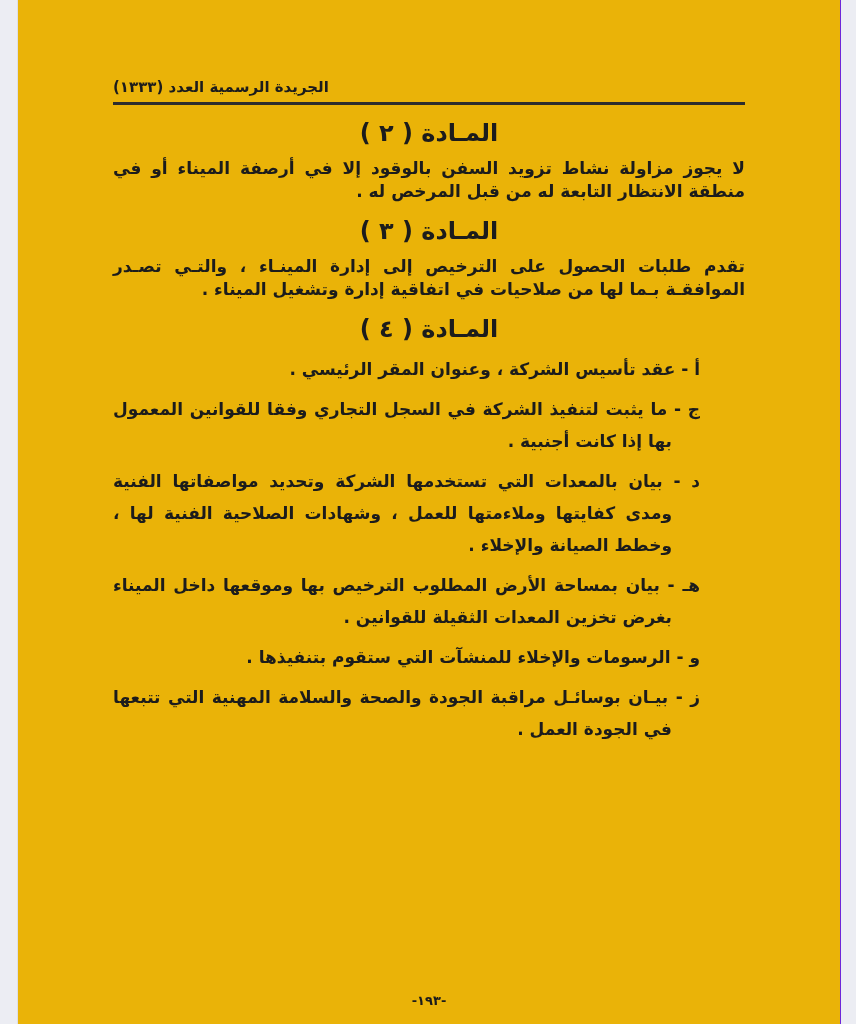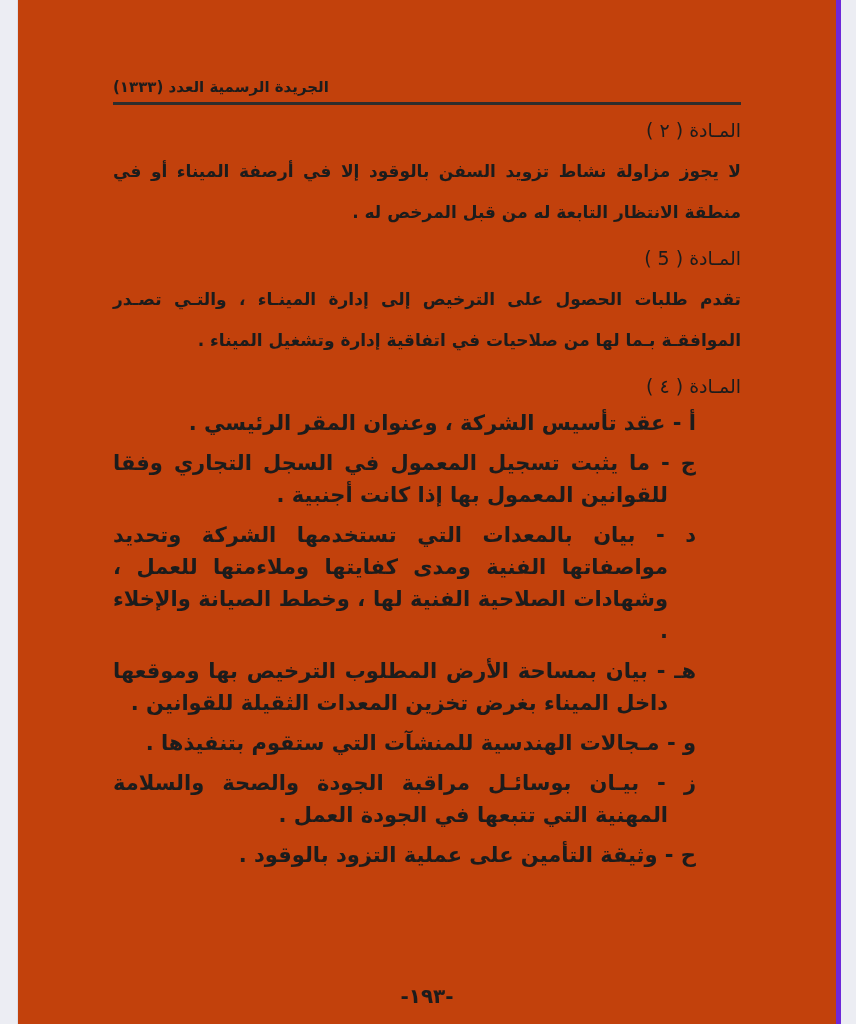--- a/index.html
+++ b/index.html
@@ -11,100 +11,99 @@
   }
   .scan {
     position: relative;
     width: 856px; height: 1024px;
     background: #ecedf3;
   }
   .page {
     position: absolute;
     top: 0; bottom: 0;
     left: 17px; right: 15px;
-    background: #c2410c;
+    background: #eab308;
     border-left: 1px solid #dddfe7;
-    border-right: 5px solid #6d28d9;
+    border-right: 1px solid #6d28d9;
   }
   .content {
     direction: rtl;
     padding: 0 95px;
     color: #1c1c1c;
     font-weight: 700;
   }
   .gazette-header {
     margin-top: 78px;
     padding-bottom: 6px;
     border-bottom: 3px solid #2d2d2d;
     text-align: left;
     font-size: 15px;
     letter-spacing: 0;
   }
   .article-title {
     margin: 14px 0 10px 0;
-    text-align: right;
-    font-size: 19px;
-    font-weight: 400;
+    text-align: center;
+    font-size: 24px;
+    font-weight: 700;
   }
   .article-body {
     margin: 0 0 4px 0;
     font-size: 17px;
-    line-height: 41px;
+    line-height: 23px;
     text-align: justify;
   }
   .intro-line {
     margin-top: 6px;
   }
   .doc-list {
     margin: 2px 45px 0 0;
   }
   .doc-item {
     margin: 8px 0 0 0;
-    font-size: 21px;
+    font-size: 17px;
     line-height: 32px;
     text-align: justify;
     padding-right: 28px;
     text-indent: -28px;
   }
   .item-label { white-space: nowrap; }
   .page-number {
     position: absolute;
     bottom: 16px; left: 0; right: 0;
     text-align: center;
-    font-size: 20px;
+    font-size: 13px;
     font-weight: 700;
     color: #1c1c1c;
     letter-spacing: 1px;
   }
 </style>
 </head>
 <body>
 
 <div class="scan">
   <div class="page">
     <div class="content">
 
       <div class="gazette-header">
         <span>الجريدة الرسمية العدد (١٣٣٣)</span>
       </div>
 
       <h2 class="article-title">المـادة ( ٢ )</h2>
       <p class="article-body">لا يجوز مزاولة نشاط تزويد السفن بالوقود إلا في أرصفة الميناء أو في منطقة الانتظار التابعة له من قبل المرخص له .</p>
 
-      <h2 class="article-title">المـادة ( 5 )</h2>
+      <h2 class="article-title">المـادة ( ٣ )</h2>
       <p class="article-body">تقدم طلبات الحصول على الترخيص إلى إدارة المينـاء ، والتـي تصـدر الموافقـة بـما لها من صلاحيات في اتفاقية إدارة وتشغيل الميناء .</p>
 
       <h2 class="article-title">المـادة ( ٤ )</h2>
 
       <div class="doc-list">
         <p class="doc-item"><span class="item-label">أ -</span> <span class="item-text">عقد تأسيس الشركة ، وعنوان المقر الرئيسي .</span></p>
-        <p class="doc-item"><span class="item-label">ج -</span> <span class="item-text">ما يثبت تسجيل المعمول في السجل التجاري وفقا للقوانين المعمول بها إذا كانت أجنبية .</span></p>
+        <p class="doc-item"><span class="item-label">ج -</span> <span class="item-text">ما يثبت لتنفيذ الشركة في السجل التجاري وفقا للقوانين المعمول بها إذا كانت أجنبية .</span></p>
         <p class="doc-item"><span class="item-label">د -</span> <span class="item-text">بيان بالمعدات التي تستخدمها الشركة وتحديد مواصفاتها الفنية ومدى كفايتها وملاءمتها للعمل ، وشهادات الصلاحية الفنية لها ، وخطط الصيانة والإخلاء .</span></p>
         <p class="doc-item"><span class="item-label">هـ -</span> <span class="item-text">بيان بمساحة الأرض المطلوب الترخيص بها وموقعها داخل الميناء بغرض تخزين المعدات الثقيلة للقوانين .</span></p>
-        <p class="doc-item"><span class="item-label">و -</span> <span class="item-text">مـجالات الهندسية للمنشآت التي ستقوم بتنفيذها .</span></p>
+        <p class="doc-item"><span class="item-label">و -</span> <span class="item-text">الرسومات والإخلاء للمنشآت التي ستقوم بتنفيذها .</span></p>
         <p class="doc-item"><span class="item-label">ز -</span> <span class="item-text">بيـان بوسائـل مراقبة الجودة والصحة والسلامة المهنية التي تتبعها في الجودة العمل .</span></p>
-        <p class="doc-item"><span class="item-label">ح -</span> <span class="item-text">وثيقة التأمين على عملية التزود بالوقود .</span></p>
       </div>
 
     </div>
     <div class="page-number">-١٩٣-</div>
   </div>
 </div>
 
 </body></html>

